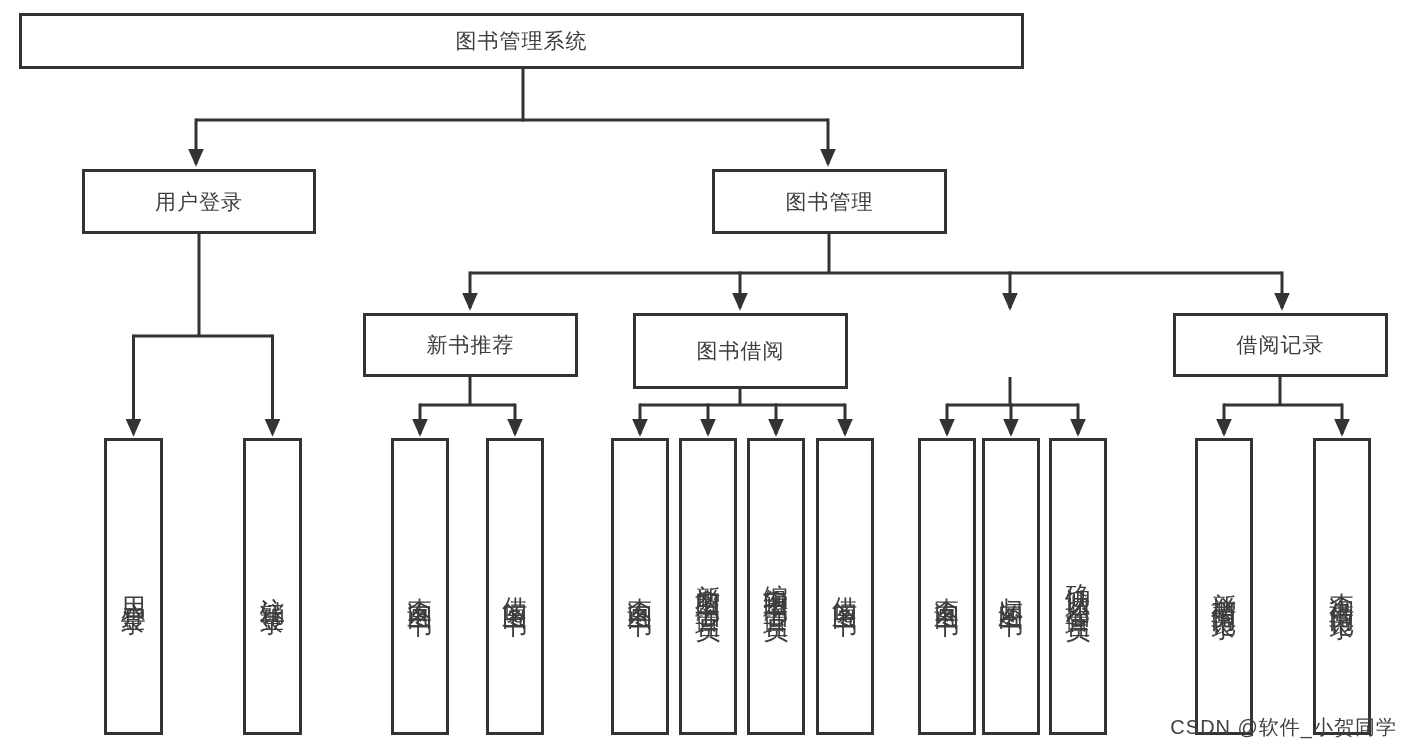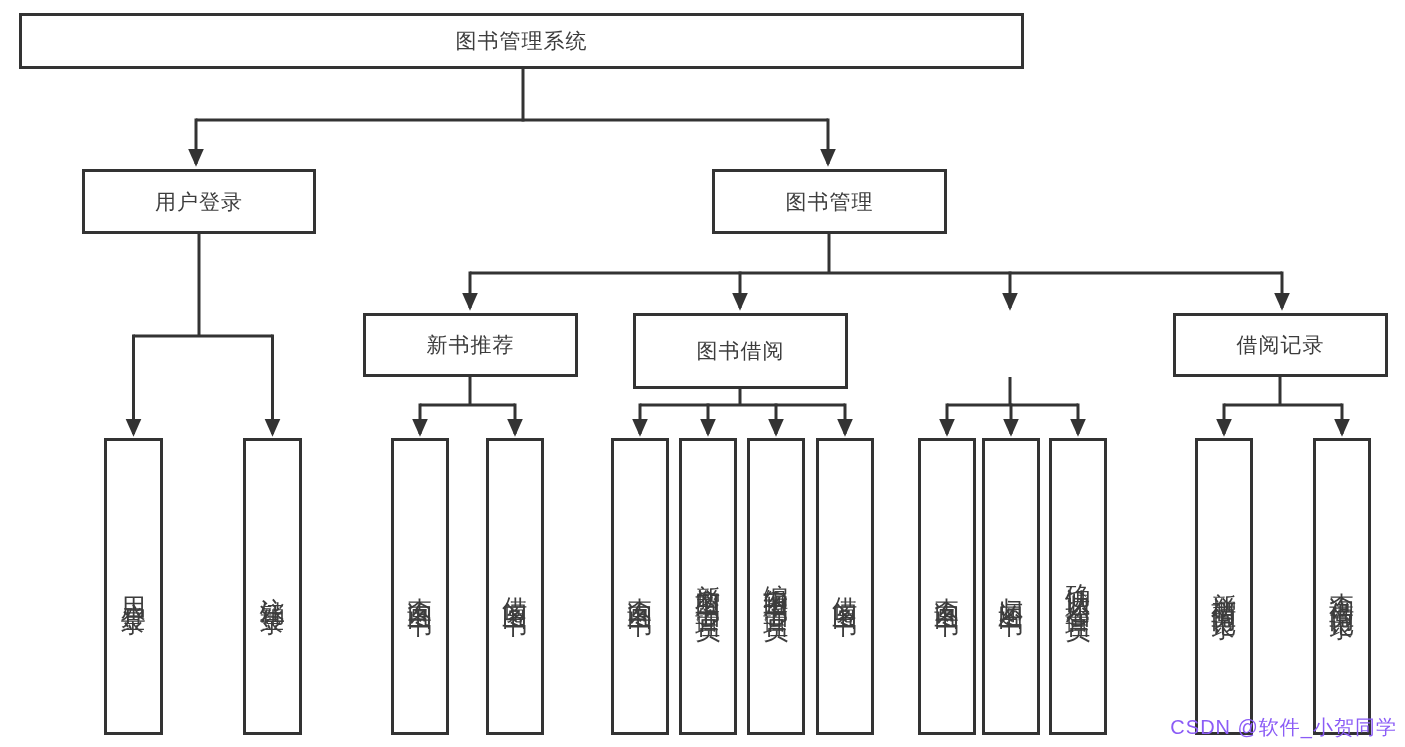--- a/index.html
+++ b/index.html
@@ -24,21 +24,21 @@
     font-size:25px;
     writing-mode:vertical-rl;
     letter-spacing:5px;
     line-height:1.05;
     text-align:center;
   }
   .watermark{
     position:absolute;
     right:8px;top:714px;
     font-size:20px;
-    color:#8b5cf6;
+    color:#404040;
     letter-spacing:1px;
     z-index:5;
     white-space:nowrap;
   }
 </style>
 </head>
 <body>
 
 <div id="canvas">
 

